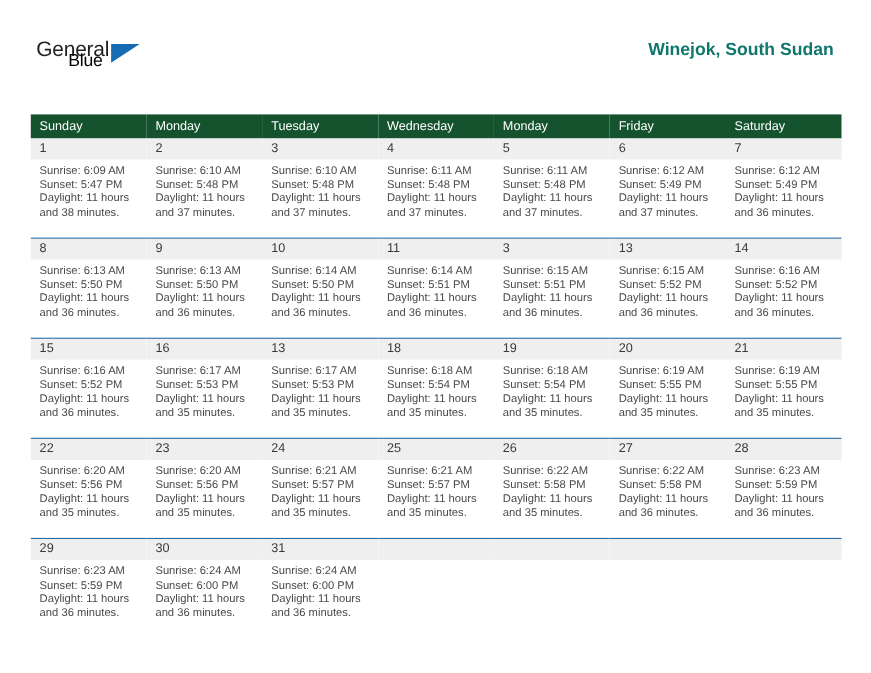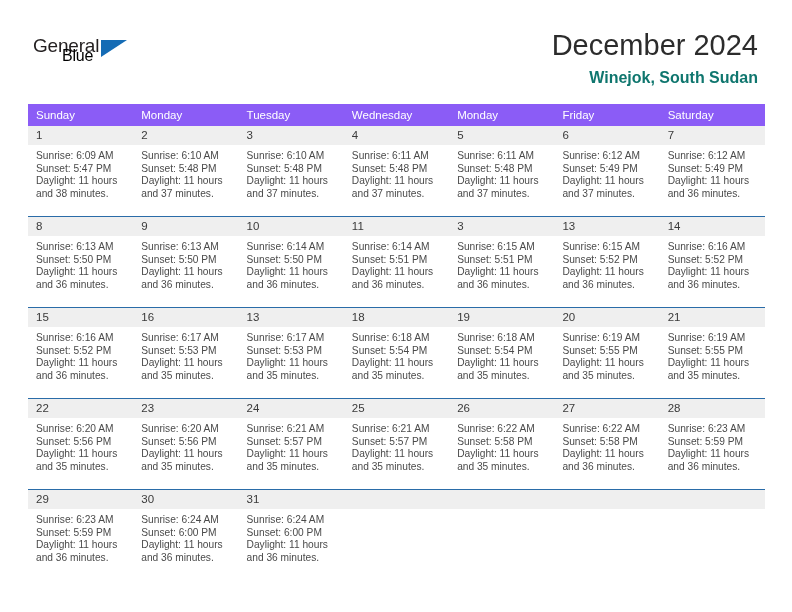--- a/index.html
+++ b/index.html
@@ -93,21 +93,21 @@
   .calendar {
     position: absolute;
     left: 28px;
     top: 104px;
     width: 737px;
     border-collapse: collapse;
     table-layout: fixed;
   }
 
   .calendar th {
-    background: #8b5cf6;
+    background: #14532d;
     color: #ffffff;
     font-size: 11.5px;
     font-weight: normal;
     text-align: left;
     padding: 5px 0 5px 8px;
     height: 12px;
     box-sizing: border-box;
     border: none;
   }
 
@@ -156,21 +156,20 @@
 
   <div class="header">
 
     <div class="logo">
       <span class="logo-general">General</span>
       <span class="logo-triangle"></span>
       <span class="logo-blue">Blue</span>
     </div>
 
     <div class="title-block">
-      <div class="cal-title">December 2024</div>
       <div class="cal-subtitle">Winejok, South Sudan</div>
     </div>
 
   </div>
 
   <table class="calendar">
     <colgroup>
       <col style="width:14.2857%">
         <col style="width:14.2857%">
         <col style="width:14.2857%">

